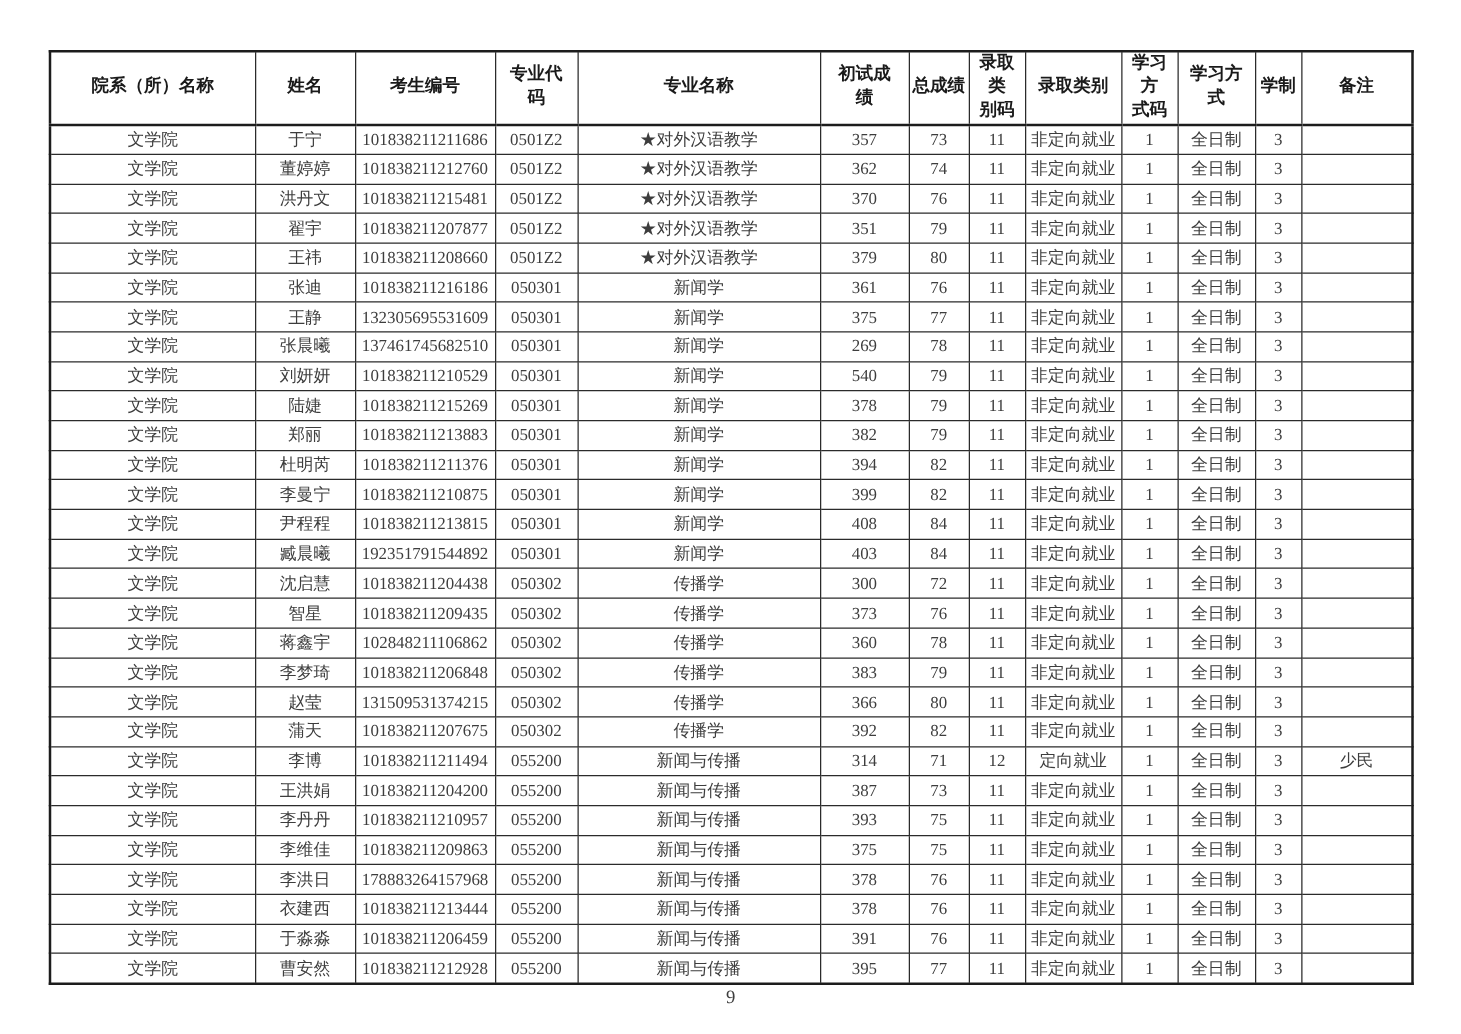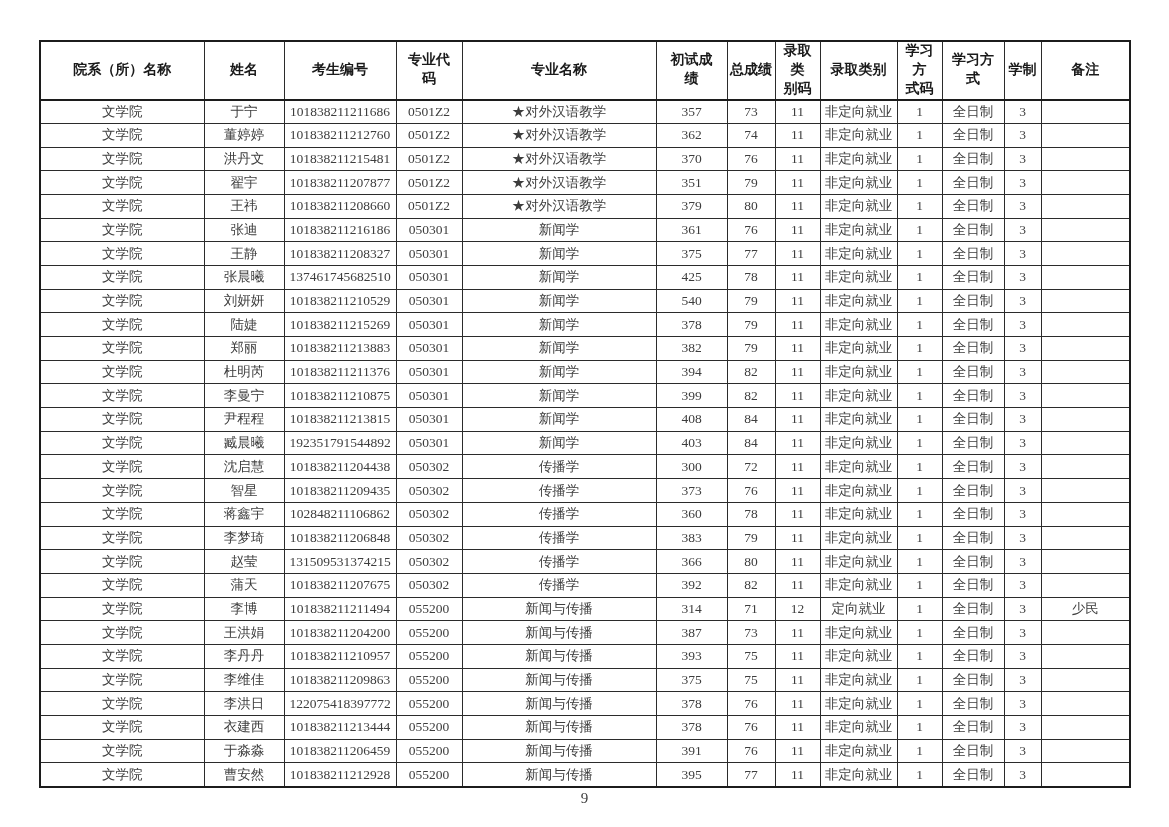--- a/index.html
+++ b/index.html
@@ -189,39 +189,39 @@
           <td>11</td>
           <td>非定向就业</td>
           <td>1</td>
           <td>全日制</td>
           <td>3</td>
           <td></td>
         </tr>
         <tr>
           <td>文学院</td>
           <td>王静</td>
-          <td>101838211208327</td>
+          <td>132305695531609</td>
           <td>050301</td>
           <td>新闻学</td>
           <td>375</td>
           <td>77</td>
           <td>11</td>
           <td>非定向就业</td>
           <td>1</td>
           <td>全日制</td>
           <td>3</td>
           <td></td>
         </tr>
         <tr>
           <td>文学院</td>
           <td>张晨曦</td>
           <td>137461745682510</td>
           <td>050301</td>
           <td>新闻学</td>
-          <td>425</td>
+          <td>269</td>
           <td>78</td>
           <td>11</td>
           <td>非定向就业</td>
           <td>1</td>
           <td>全日制</td>
           <td>3</td>
           <td></td>
         </tr>
         <tr>
           <td>文学院</td>
@@ -474,21 +474,21 @@
           <td>11</td>
           <td>非定向就业</td>
           <td>1</td>
           <td>全日制</td>
           <td>3</td>
           <td></td>
         </tr>
         <tr>
           <td>文学院</td>
           <td>李洪日</td>
-          <td>122075418397772</td>
+          <td>178883264157968</td>
           <td>055200</td>
           <td>新闻与传播</td>
           <td>378</td>
           <td>76</td>
           <td>11</td>
           <td>非定向就业</td>
           <td>1</td>
           <td>全日制</td>
           <td>3</td>
           <td></td>

